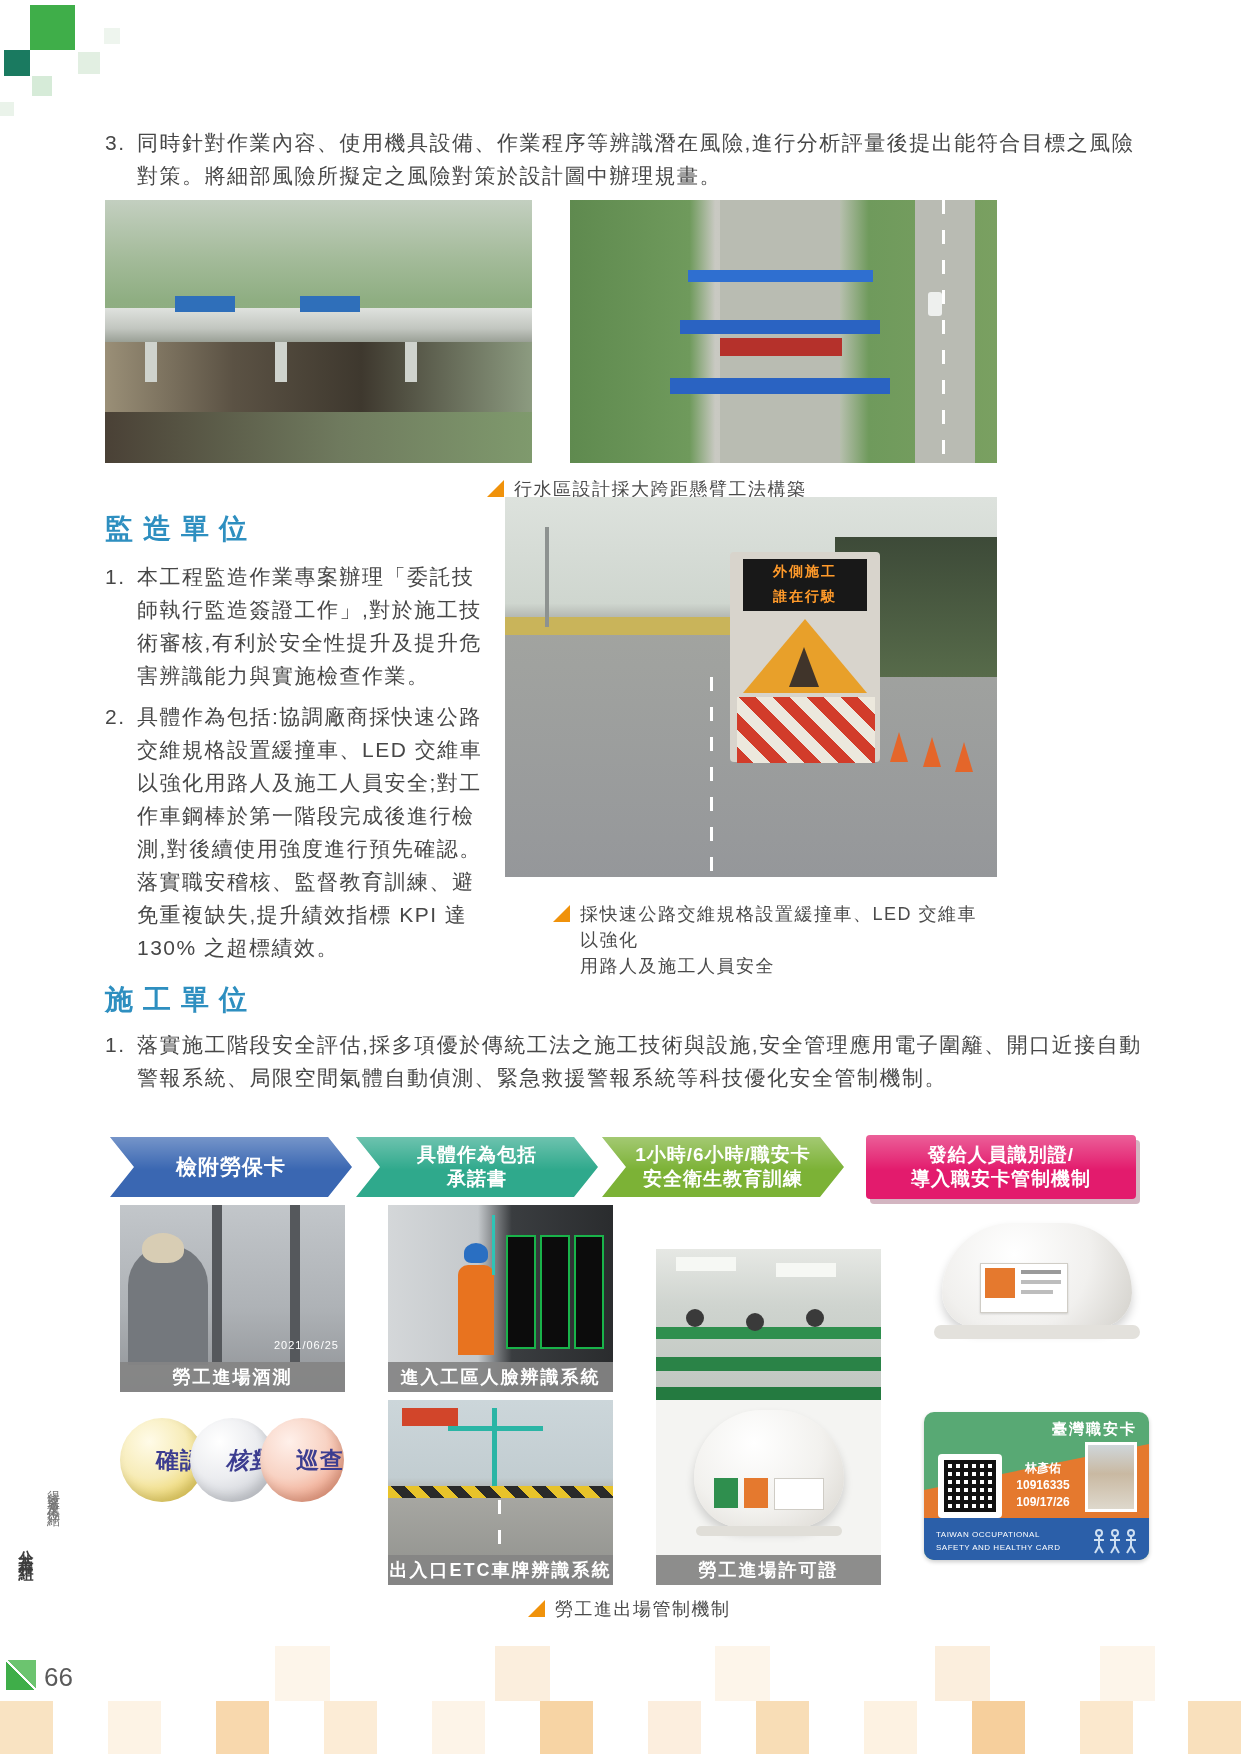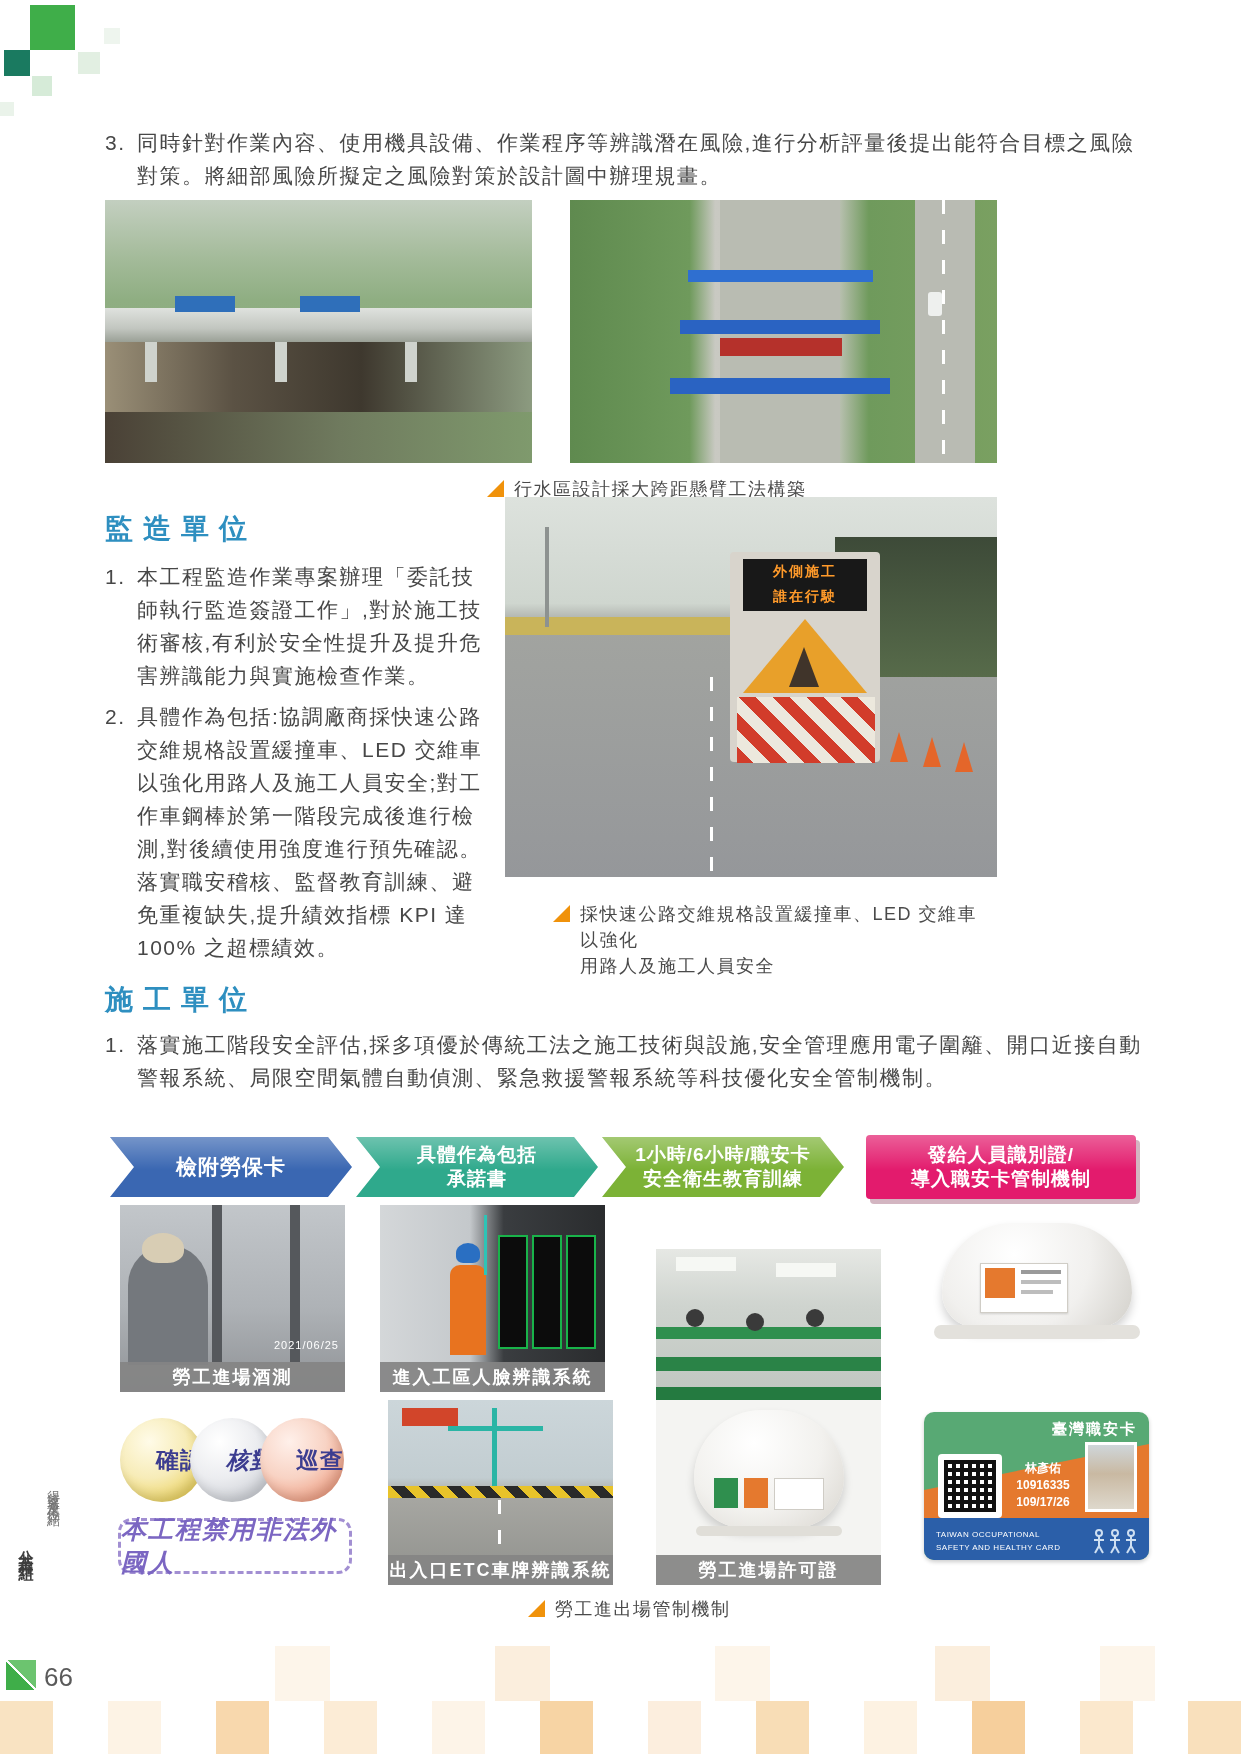--- a/index.html
+++ b/index.html
@@ -82,21 +82,21 @@
 
   <div class="abs heading" style="left:105px;top:510px;">監造單位</div>
 
   <div class="abs para" style="left:105px;top:560px;width:386px;">
     <span class="num">1.</span>
     <span class="txt">本工程監造作業專案辦理「委託技師執行監造簽證工作」,對於施工技術審核,有利於安全性提升及提升危害辨識能力與實施檢查作業。</span>
   </div>
 
   <div class="abs para" style="left:105px;top:700px;width:386px;">
     <span class="num">2.</span>
-    <span class="txt">具體作為包括:協調廠商採快速公路交維規格設置緩撞車、LED 交維車以強化用路人及施工人員安全;對工作車鋼棒於第一階段完成後進行檢測,對後續使用強度進行預先確認。落實職安稽核、監督教育訓練、避免重複缺失,提升績效指標 KPI 達 100% 之超標績效。</span>
+    <span class="txt">具體作為包括:協調廠商採快速公路交維規格設置緩撞車、LED 交維車以強化用路人及施工人員安全;對工作車鋼棒於第一階段完成後進行檢測,對後續使用強度進行預先確認。落實職安稽核、監督教育訓練、避免重複缺失,提升績效指標 KPI 達 130% 之超標績效。</span>
   </div>
 
   <div class="photo" style="left:505px;top:497px;width:492px;height:380px;">
     <div class="abs" style="inset:0;background:linear-gradient(180deg,#dde2dd 0%,#cfd6cf 28%,#a2a4a0 34%,#95979a 100%);"></div>
     <div class="abs" style="left:330px;top:40px;width:162px;height:140px;background:linear-gradient(180deg,#3d4a38,#576b4a);"></div>
     <div class="abs" style="left:0;top:120px;width:230px;height:18px;background:#c9b45a;"></div>
     <div class="abs" style="left:225px;top:55px;width:150px;height:210px;background:#d8d4cc;border-radius:4px;"></div>
     <div class="abs pre" style="left:238px;top:62px;width:124px;height:52px;background:#181818;color:#ff9a2a;font-size:14px;font-weight:bold;text-align:center;line-height:25px;letter-spacing:2px;">外側施工
 誰在行駛</div>
     <div class="abs" style="left:238px;top:122px;width:124px;height:74px;background:#e8a02a;clip-path:polygon(50% 0,100% 100%,0 100%);"></div>
@@ -145,21 +145,21 @@
   <div class="photo" style="left:120px;top:1205px;width:225px;height:187px;">
     <div class="abs" style="inset:0;background:linear-gradient(180deg,#c2c6ca 0%,#aeb2b6 55%,#8f9296 100%);"></div>
     <div class="abs" style="left:92px;top:0;width:10px;height:157px;background:#55585c;"></div>
     <div class="abs" style="left:170px;top:0;width:10px;height:157px;background:#55585c;"></div>
     <div class="abs" style="left:8px;top:40px;width:80px;height:120px;background:#74787d;border-radius:40px 40px 0 0;"></div>
     <div class="abs" style="left:22px;top:28px;width:42px;height:30px;background:#d8cdb4;border-radius:50% 50% 40% 40%;"></div>
     <div class="abs" style="right:6px;top:134px;color:#fff;font-size:11px;letter-spacing:1px;">2021/06/25</div>
     <div class="capbar">勞工進場酒測</div>
   </div>
 
-  <div class="photo" style="left:380px;top:1205px;width:225px;height:187px;">
+  <div class="photo" style="left:388px;top:1205px;width:225px;height:187px;">
     <div class="abs" style="inset:0;background:linear-gradient(90deg,#d4d7d9 0%,#c4c8cb 40%,#3a3d40 55%,#2a2c2e 100%);"></div>
     <div class="abs" style="left:118px;top:30px;width:26px;height:110px;background:#0c0c0c;border:2px solid #19b34a;"></div>
     <div class="abs" style="left:152px;top:30px;width:26px;height:110px;background:#0c0c0c;border:2px solid #19b34a;"></div>
     <div class="abs" style="left:186px;top:30px;width:26px;height:110px;background:#0c0c0c;border:2px solid #19b34a;"></div>
     <div class="abs" style="left:70px;top:60px;width:36px;height:90px;background:#e8731f;border-radius:10px 10px 0 0;"></div>
     <div class="abs" style="left:76px;top:38px;width:24px;height:20px;background:#2a6fc2;border-radius:50% 50% 30% 30%;"></div>
     <div class="abs" style="left:104px;top:10px;width:3px;height:60px;background:#2ec4b6;"></div>
     <div class="capbar">進入工區人臉辨識系統</div>
   </div>
 
@@ -190,21 +190,20 @@
   <div class="abs" style="left:118px;top:1400px;width:232px;height:185px;">
     <div class="circle c-yellow" style="left:2px;top:18px;">
         <span>確認</span>
       </div>
     <div class="circle c-silver" style="left:72px;top:18px;">
         <span>核對</span>
       </div>
     <div class="circle c-red" style="left:142px;top:18px;">
         <span>巡查</span>
       </div>
-    <div class="dashed-banner" style="left:0px;top:118px;width:228px;height:50px;">本工程禁用非法外國人</div>
   </div>
 
   <div class="photo" style="left:388px;top:1400px;width:225px;height:185px;">
     <div class="abs" style="inset:0;background:linear-gradient(180deg,#ccd6da 0%,#c2cdd1 42%,#a7a7a2 52%,#8f908c 100%);"></div>
     <div class="abs" style="left:104px;top:8px;width:5px;height:80px;background:#2ab5a5;"></div>
     <div class="abs" style="left:60px;top:26px;width:95px;height:5px;background:#2ab5a5;"></div>
     <div class="abs" style="left:0;top:86px;width:225px;height:12px;background:repeating-linear-gradient(45deg,#e8c32a 0 10px,#2a2a2a 10px 20px);"></div>
     <div class="abs" style="left:14px;top:8px;width:56px;height:18px;background:#d2452a;color:#fff;font-size:9px;display:flex;align-items:center;justify-content:center;"></div>
     <div class="dash-line" style="left:110px;top:100px;height:55px;"></div>
     <div class="capbar">出入口ETC車牌辨識系統</div>

